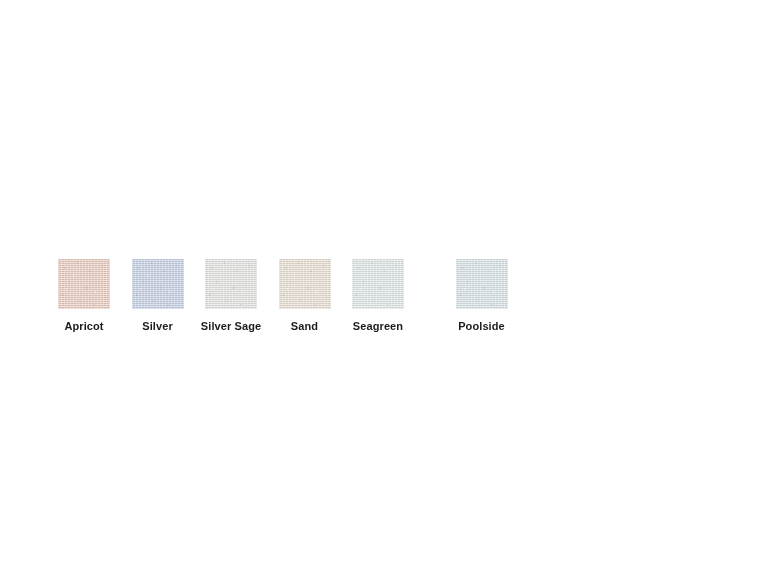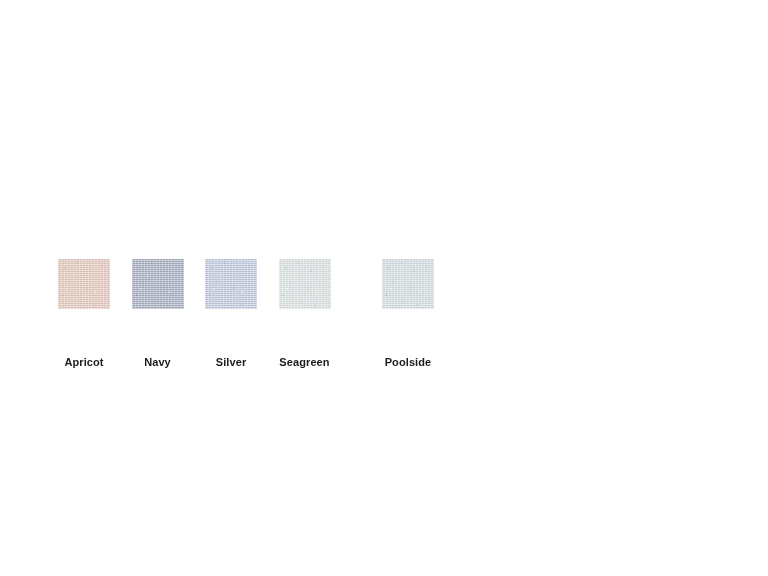--- a/index.html
+++ b/index.html
@@ -31,21 +31,20 @@
     flex-direction: row;
     align-items: flex-start;
   }
 
   .swatch-item {
     width: 52px;
     margin-right: 21.5px;
     display: flex;
     flex-direction: column;
     align-items: center;
-    gap: 36px;
   }
   .swatch-item:last-child {
     margin-right: 0;
     padding-left: 30px;
   }
 
   .swatch-chip {
     width: 52px;
     height: 50px;
     position: relative;
@@ -114,32 +113,39 @@
 <div id="swatch-picker">
   <div class="swatch-row">
       <div class="swatch-item">
         <div class="swatch-chip" style="background-color: rgb(229, 201, 189);">
           <div class="weave"></div>
           <div class="speckle"></div>
         </div>
         <div class="swatch-label">Apricot</div>
       </div>
       <div class="swatch-item">
-        <div class="swatch-chip" style="background-color: rgb(168, 176, 194);">
-          <div class="weave"></div>
-          <div class="speckle"></div>
-        </div>
-        <div class="swatch-label">Navy</div>
-      </div>
-      <div class="swatch-item">
         <div class="swatch-chip" style="background-color: rgb(195, 205, 224);">
           <div class="weave"></div>
           <div class="speckle"></div>
         </div>
         <div class="swatch-label">Silver</div>
+      </div>
+      <div class="swatch-item">
+        <div class="swatch-chip" style="background-color: rgb(224, 224, 222);">
+          <div class="weave"></div>
+          <div class="speckle"></div>
+        </div>
+        <div class="swatch-label">Silver Sage</div>
+      </div>
+      <div class="swatch-item">
+        <div class="swatch-chip" style="background-color: rgb(229, 220, 208);">
+          <div class="weave"></div>
+          <div class="speckle"></div>
+        </div>
+        <div class="swatch-label">Sand</div>
       </div>
       <div class="swatch-item">
         <div class="swatch-chip" style="background-color: rgb(221, 227, 228);">
           <div class="weave"></div>
           <div class="speckle"></div>
         </div>
         <div class="swatch-label">Seagreen</div>
       </div>
       <div class="swatch-item">
         <div class="swatch-chip" style="background-color: rgb(214, 223, 227);">

